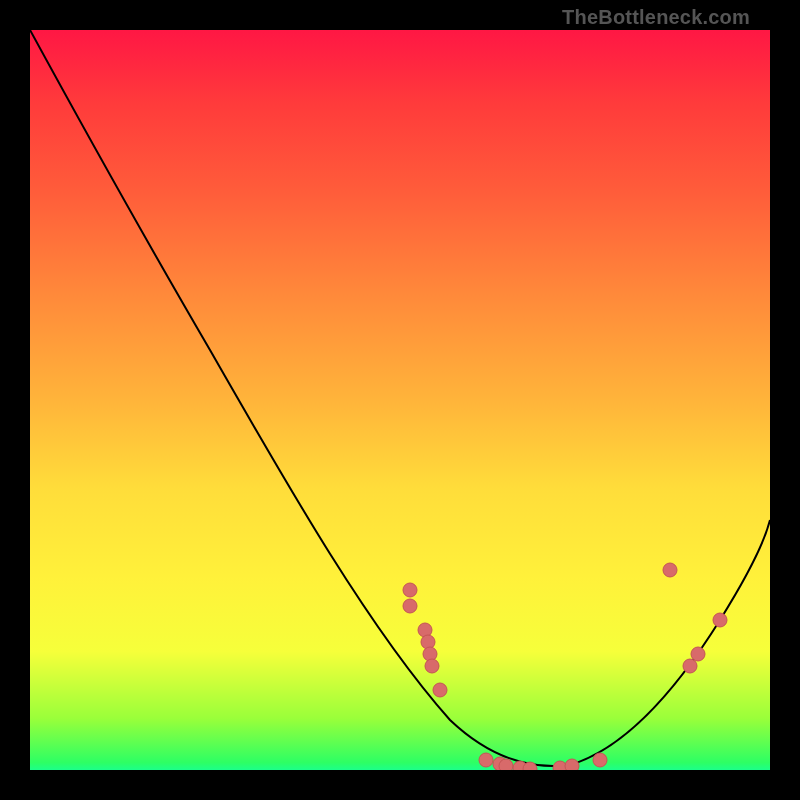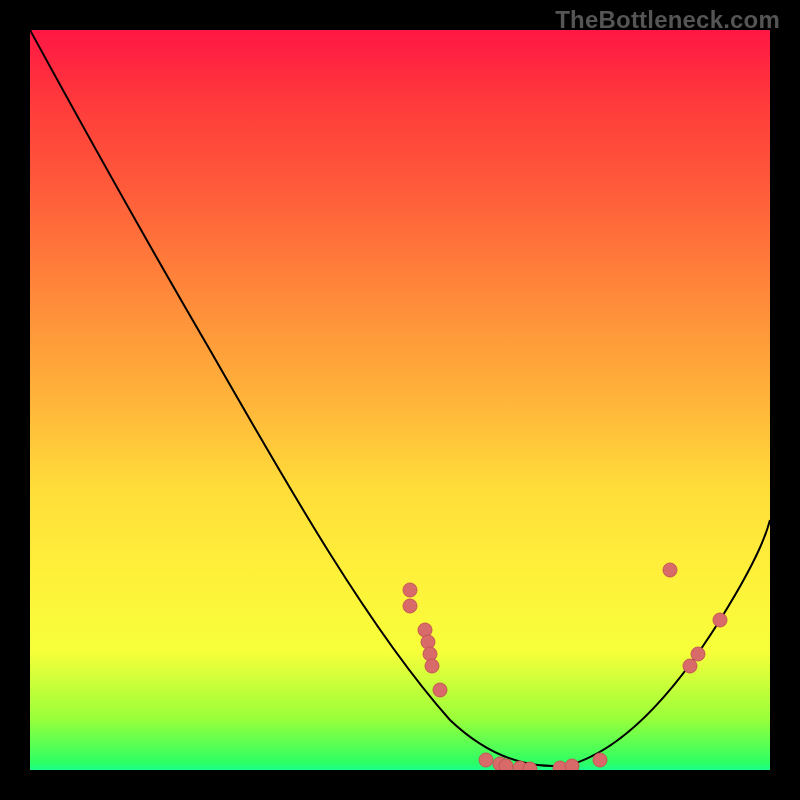--- a/index.html
+++ b/index.html
@@ -41,23 +41,23 @@
       #1cff8a 100%
     );
   }
   svg.overlay {
     position: absolute;
     inset: 0;
   }
   .watermark {
     position: absolute;
     top: 6px;
-    right: 20px;
+    right: 50px;
     color: #555;
-    font-size: 24px;
+    font-size: 20px;
     font-weight: 600;
     letter-spacing: 0.2px;
     user-select: none;
   }
 </style>
 </head>
 <body>
 
 <div class="stage">
   <div class="watermark">TheBottleneck.com</div>

